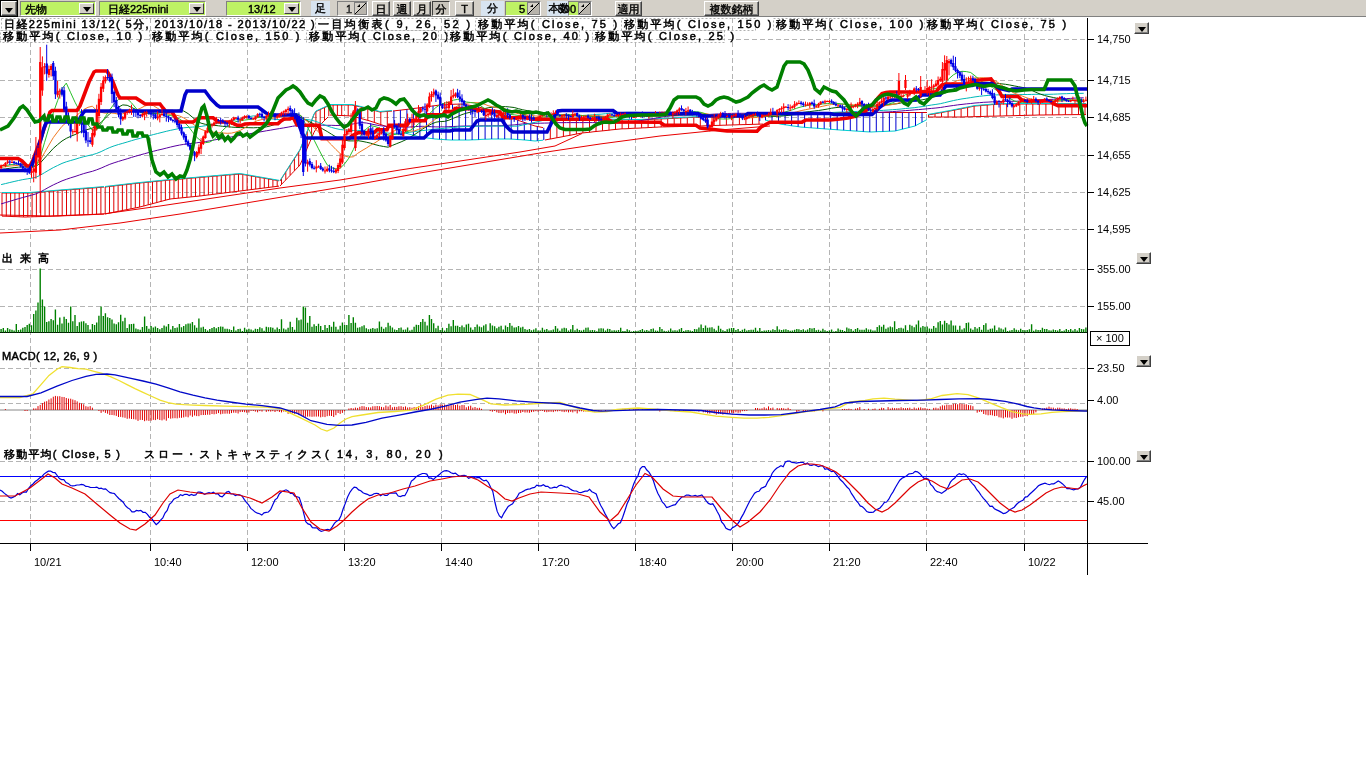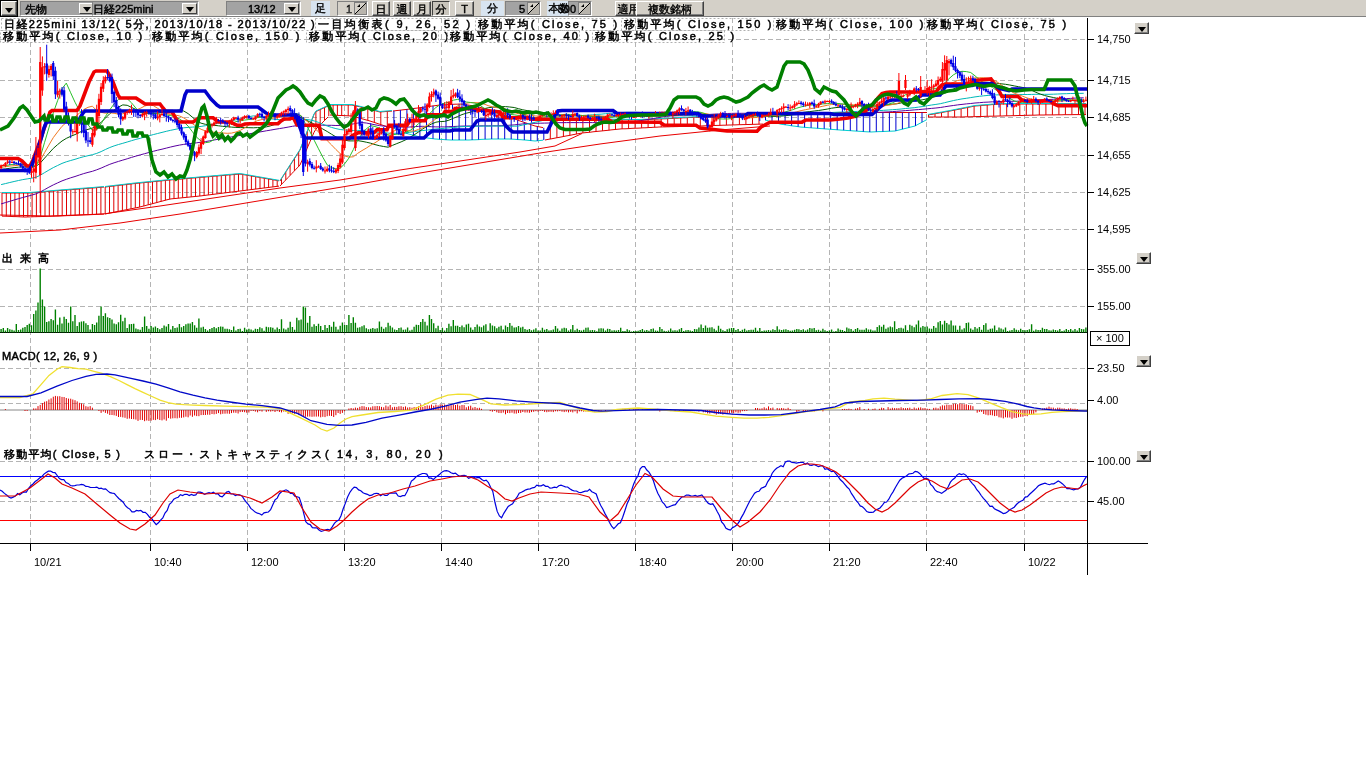--- a/index.html
+++ b/index.html
@@ -1,28 +1,28 @@
 <!DOCTYPE html>
 <html><head><meta charset="utf-8"><style>
 *{margin:0;padding:0;box-sizing:border-box}
 body{width:1366px;height:768px;background:#fff;font-family:"Liberation Sans",sans-serif;position:relative;overflow:hidden}
 .tb{position:absolute;left:0;top:0;width:1366px;height:17px;background:#d4d0c8;border-bottom:1px solid #808080;-webkit-text-stroke:0.4px #000}
 .ctl{position:absolute;top:1px;height:15px;font-size:11px;line-height:14px}
 .btn{background:#d4d0c8;border:1px solid;border-color:#fff #404040 #404040 #fff;box-shadow:inset -1px -1px 0 #808080,inset 1px 1px 0 #d4d0c8;text-align:center}
-.fld{background:#a3a3a3;border:1px solid;border-color:#808080 #fff #fff #808080}
+.fld{background:#bef264;border:1px solid;border-color:#808080 #fff #fff #808080}
 .lbl{background:#d8e4f0;text-align:center}
 .arr{position:absolute;right:1px;top:1px;width:15px;height:11px;background:#d4d0c8;border:1px solid;border-color:#fff #404040 #404040 #fff}
 .arr:after{content:"";position:absolute;left:3px;top:3px;border:4px solid transparent;border-top:5px solid #000;border-bottom:none}
 .spin{position:absolute;right:0px;top:0px;width:13px;height:13px;background:#d4d0c8;border:1px solid #808080}
 .spin svg{position:absolute;left:0;top:0}
 </style></head><body>
 <div class="tb">
  <div class="ctl btn" style="left:1px;width:16px;outline:1px solid #000"><span style="display:inline-block;margin-top:3px;width:0;height:0;border:4px solid transparent;border-top:5px solid #000;border-bottom:none"></span></div>
  <div class="ctl fld" style="left:20px;width:76px;padding-left:4px">先物<span class="arr"></span></div>
- <div class="ctl fld" style="left:92px;width:107px;padding-left:0">日経225mini<span class="arr"></span></div>
+ <div class="ctl fld" style="left:99px;width:107px;padding-left:8px">日経225mini<span class="arr"></span></div>
  <div class="ctl fld" style="left:226px;width:75px;padding-left:21px">13/12<span class="arr"></span></div>
  <div class="ctl lbl" style="left:311px;width:19px">足</div>
  <div class="ctl" style="left:337px;width:31px;background:#d4d0c8;border:1px solid;border-color:#808080 #fff #fff #808080;color:#555">
       <span style="position:absolute;right:15px">1</span>
       <span class="spin">
         <svg width="11" height="11">
           <path d="M0,11 L11,0 L11,11 Z" fill="#b8b4ac"></path>
           <path d="M0,11 L11,0" stroke="#000" stroke-width="1"></path>
           <path d="M2,4 l3,-3 l0,3 z" fill="#000"></path>
         </svg>
@@ -49,21 +49,21 @@
       <span style="position:absolute;right:15px">500</span>
       <span class="spin">
         <svg width="11" height="11">
           <path d="M0,11 L11,0 L11,11 Z" fill="#b8b4ac"></path>
           <path d="M0,11 L11,0" stroke="#000" stroke-width="1"></path>
           <path d="M2,4 l3,-3 l0,3 z" fill="#000"></path>
         </svg>
       </span>
     </div>
  <div class="ctl btn" style="left:615px;width:27px">適用</div>
- <div class="ctl btn" style="left:636px;width:68px">複数銘柄</div>
+ <div class="ctl btn" style="left:704px;width:55px">複数銘柄</div>
 </div>
 <svg xmlns="http://www.w3.org/2000/svg" width="1366" height="768" style="position:absolute;left:0;top:0">
 <line x1="30.5" y1="18" x2="30.5" y2="543.5" stroke="#b4b4b4" stroke-width="1" stroke-dasharray="5,3"></line>
 <line x1="150.5" y1="18" x2="150.5" y2="543.5" stroke="#b4b4b4" stroke-width="1" stroke-dasharray="5,3"></line>
 <line x1="247.5" y1="18" x2="247.5" y2="543.5" stroke="#b4b4b4" stroke-width="1" stroke-dasharray="5,3"></line>
 <line x1="344.5" y1="18" x2="344.5" y2="543.5" stroke="#b4b4b4" stroke-width="1" stroke-dasharray="5,3"></line>
 <line x1="441.5" y1="18" x2="441.5" y2="543.5" stroke="#b4b4b4" stroke-width="1" stroke-dasharray="5,3"></line>
 <line x1="538.5" y1="18" x2="538.5" y2="543.5" stroke="#b4b4b4" stroke-width="1" stroke-dasharray="5,3"></line>
 <line x1="635.5" y1="18" x2="635.5" y2="543.5" stroke="#b4b4b4" stroke-width="1" stroke-dasharray="5,3"></line>
 <line x1="732.5" y1="18" x2="732.5" y2="543.5" stroke="#b4b4b4" stroke-width="1" stroke-dasharray="5,3"></line>

